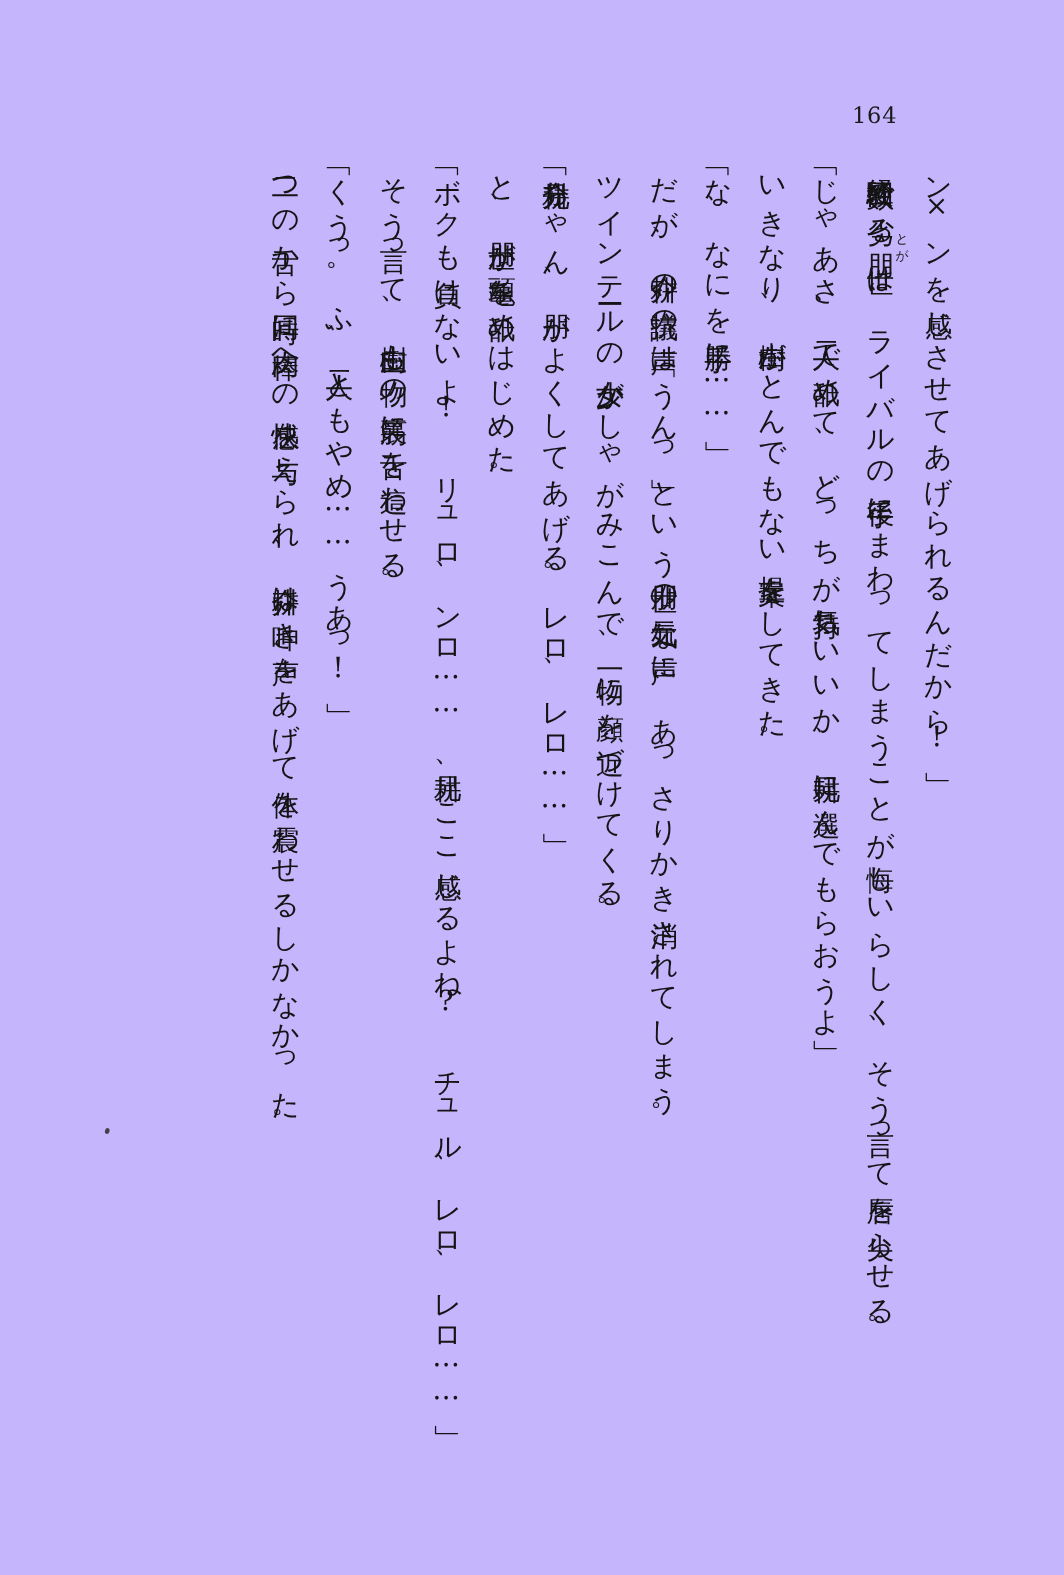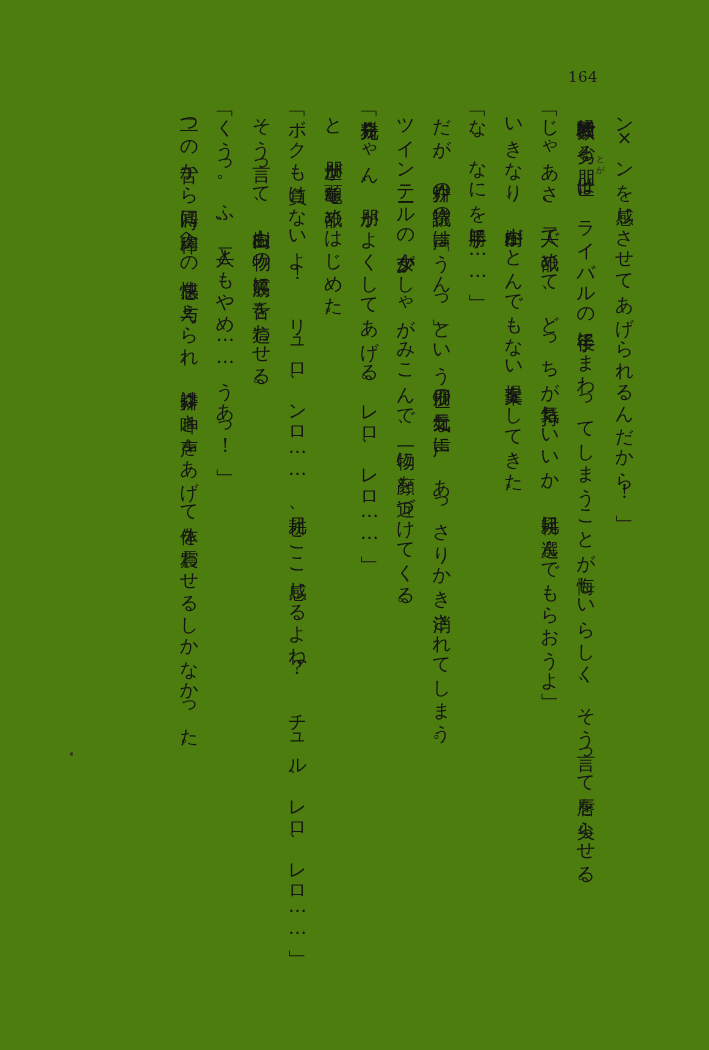--- a/index.html
+++ b/index.html
@@ -13,21 +13,21 @@
     position: relative;
     overflow: hidden;
     font-family: "DejaVu Serif", "Liberation Serif", serif;
     color: #111111;
   }
 
   
   .page {
     position: absolute;
     inset: 0;
-    background: #4d7c0f;
+    background: #c4b5fd;
   }
 
   
   .page-number {
     position: absolute;
     top: 68px;
     left: 568px;
     font-size: 15px;
     font-family: "DejaVu Serif", "Liberation Serif", serif;
     letter-spacing: 0.5px;

